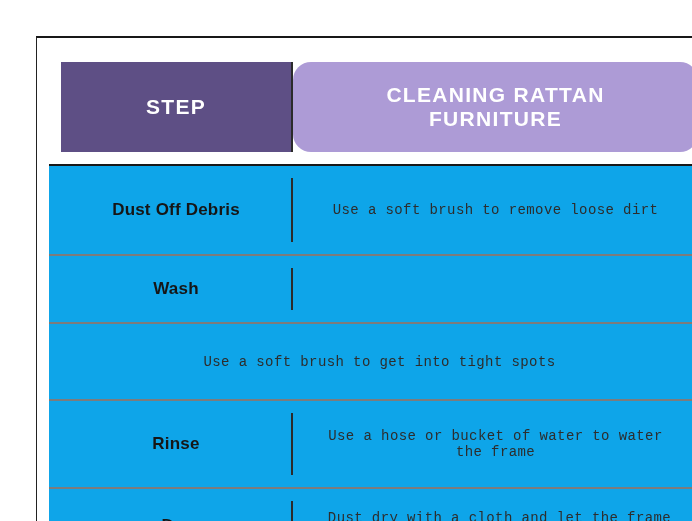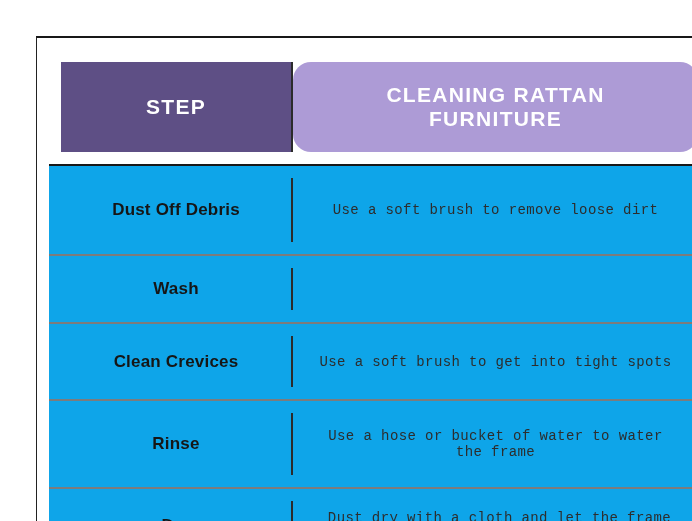--- a/index.html
+++ b/index.html
@@ -97,23 +97,20 @@
       </div>
     </div>
 
     <div class="row body-row row-2">
       <div class="step-col">
         <span class="step-label">Wash</span>
       </div>
     </div>
 
     <div class="row body-row row-3">
-      <div class="step-col">
-        <span class="step-label">Clean Crevices</span>
-      </div>
       <div class="desc-col">
         <span class="desc-label">Use a soft brush to get into tight spots</span>
       </div>
     </div>
 
     <div class="row body-row row-4">
       <div class="step-col">
         <span class="step-label">Rinse</span>
       </div>
       <div class="desc-col">

